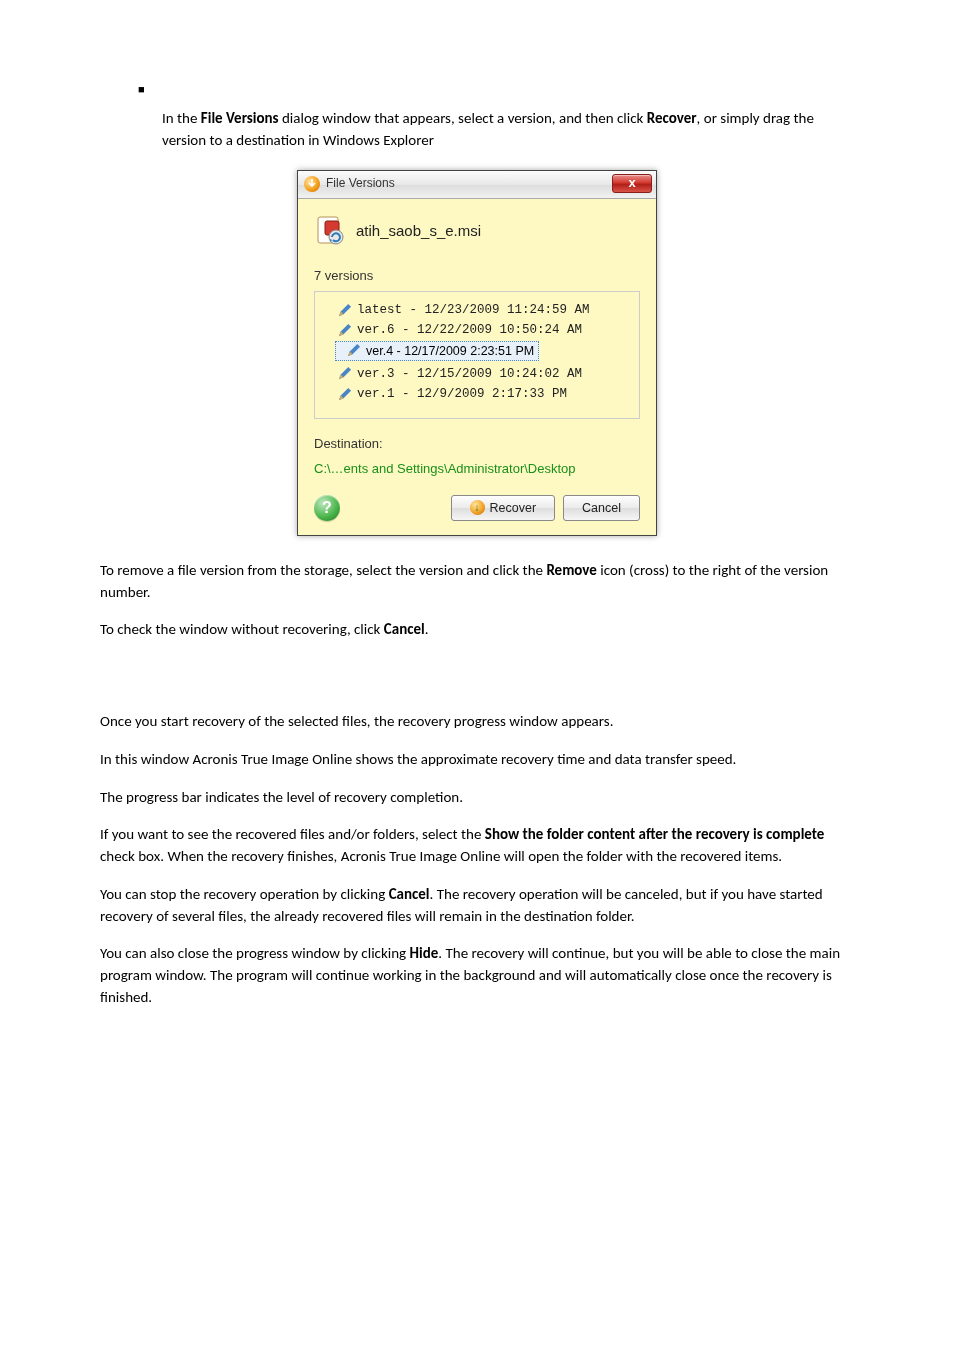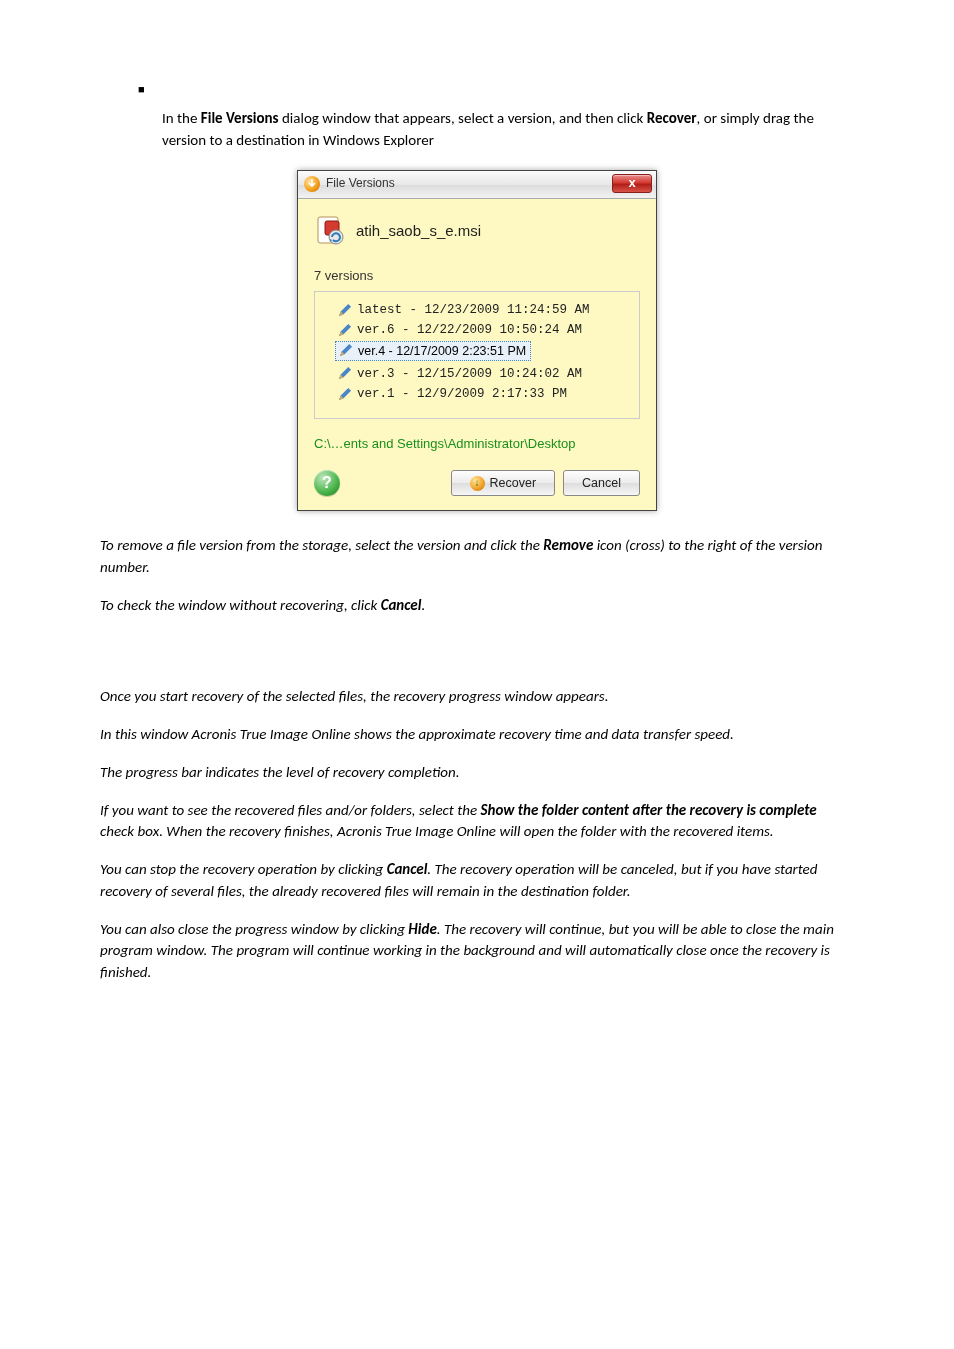--- a/index.html
+++ b/index.html
@@ -26,21 +26,20 @@
       flex-shrink: 0;
       font-size: 11px;
       line-height: 1.8;
     }
     .bullet-text {
       flex: 1;
       margin-top: 28px;
     }
     .para {
       margin-bottom: 16px;
-      font-style: italic;
     }
     strong { font-weight: bold; }
 
     
     .dialog-wrap {
       display: flex;
       justify-content: center;
       margin: 10px 0 24px 0;
     }
     .dialog {
@@ -138,21 +137,21 @@
       flex-shrink: 0;
     }
     .ver-sel-wrap {
       margin-left: 14px;
     }
     .ver-sel {
       display: inline-flex;
       align-items: center;
       border: 1px dotted #4a86c7;
       background: #e8f0fa;
-      padding: 0px 4px 0px 2px;
+      padding: 0px 4px 0px 10px;
       font-size: 12.5px;
     }
     .ver-sel .pencil { margin-left: 0; }
     .dest-label {
       font-size: 13px;
       color: #333;
       margin-bottom: 6px;
     }
     .dest-path {
       font-size: 13px;
@@ -277,20 +276,21 @@
         </div>
         <div class="ver-item">
           <svg class="pencil" viewBox="0 0 16 16">
               <path d="M2 14 L4 9 L12 1 L15 4 L7 12 Z" fill="#4a86c7"></path>
               <path d="M2 14 L4 9 L7 12 Z" fill="#cda96a"></path>
             </svg>
           <span>ver.1 - 12/9/2009 2:17:33 PM</span>
         </div>
       </div>
 
+      <div class="dest-label">Destination:</div>
       <div class="dest-path">C:\…ents and Settings\Administrator\Desktop</div>
 
       <div class="btn-row">
         <div class="help-icon">
           <span>?</span>
         </div>
         <div class="dlg-btn">
           <span class="recover-glyph">↓</span>
           <span>Recover</span>
         </div>

